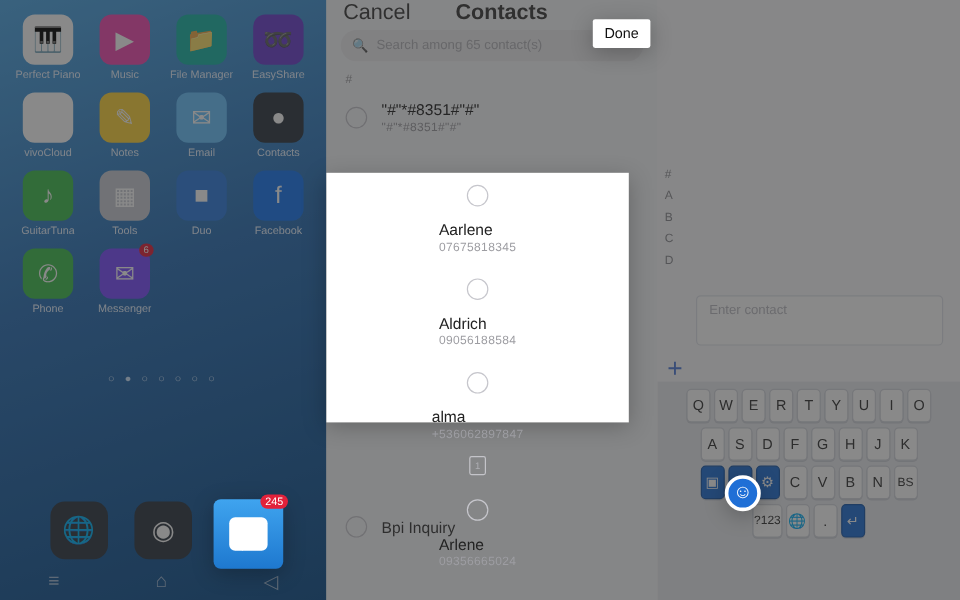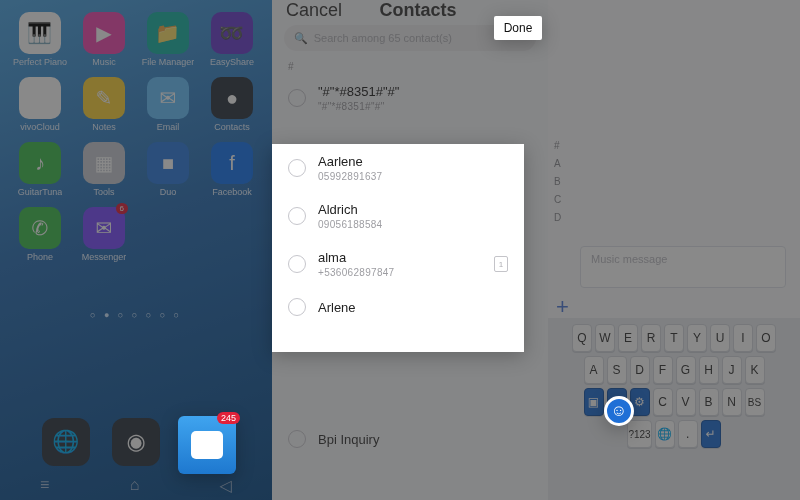--- a/index.html
+++ b/index.html
@@ -68,21 +68,21 @@
     font-size:12px; color:#333; box-shadow:0 1px 0 #cfd2d9;}
   .key.blue { background:#1f6fd6; color:#fff; border-color:#1758ab;}
   .key.space { flex:2.3; font-size:10px; color:#555;}
   .key.sym { font-size:10px;}
 
   
   .spot { position:absolute; background:#fff; z-index:60; box-shadow:0 4px 18px rgba(0,0,0,.25);}
   .spot-done { left:494px; top:16px; width:48px; height:24px; display:flex; align-items:center;
     justify-content:center; font-size:12px; border-radius:2px; color:#111;}
   .spot-contacts { left:272px; top:144px; width:252px; height:208px; padding-top:0px;}
-  .spot-contacts .contact-row { border-bottom:0; }
+  .spot-contacts .contact-row { border-bottom:0;flex-direction:column; }
   .spot-dock-msg { left:178px; top:416px; width:58px; height:58px;
     display:flex; align-items:center; justify-content:center; border-radius:6px;
     background:linear-gradient(180deg,#3fa4ef,#1e78cf);}
   .spot-dock-msg .chat-glyph { width:32px; height:28px; background:#fff; border-radius:5px; position:relative;}
   .spot-dock-msg .chat-glyph::after{content:"";position:absolute;left:6px;bottom:-5px;
     border:5px solid transparent;border-top-color:#fff; }
   .spot-dock-msg .badge2 { position:absolute; top:-4px; right:-4px; background:#e2213a;
     color:#fff; font-size:9px; padding:1px 4px; border-radius:8px;}
   .spot-emoji { left:604px; top:396px; width:30px; height:30px; border-radius:50%;
     background:#1f6fd6; display:flex; align-items:center; justify-content:center;
@@ -206,21 +206,21 @@
 </div>
 
 <div class="panel-compose">
   <div class="az-index">
     <span>#</span>
     <span>A</span>
     <span>B</span>
     <span>C</span>
     <span>D</span>
   </div>
-  <div class="msg-input-box">Music message</div>
+  <div class="msg-input-box">Enter contact</div>
   <div class="plus-add">+</div>
 
   <div class="keyboard">
     <div class="kb-row">
       <div class="key">Q</div>
       <div class="key">W</div>
       <div class="key">E</div>
       <div class="key">R</div>
       <div class="key">T</div>
       <div class="key">Y</div>
@@ -259,21 +259,21 @@
 
 <div class="dim-overlay"></div>
 
 <div class="spot spot-done">Done</div>
 
 <div class="spot spot-contacts">
   <div class="contact-row">
     <div class="radio"></div>
     <div class="c-main">
       <div class="c-name">Aarlene</div>
-      <div class="c-num">05992891637</div>
+      <div class="c-num">07675818345</div>
     </div>
   </div>
   <div class="contact-row">
     <div class="radio"></div>
     <div class="c-main">
       <div class="c-name">Aldrich</div>
       <div class="c-num">09056188584</div>
     </div>
   </div>
   <div class="contact-row">
@@ -281,20 +281,21 @@
     <div class="c-main">
       <div class="c-name">alma</div>
       <div class="c-num">+536062897847</div>
     </div>
     <div class="sim-chip">1</div>
   </div>
   <div class="contact-row">
     <div class="radio"></div>
     <div class="c-main">
       <div class="c-name">Arlene</div>
+      <div class="c-num">09356665024</div>
     </div>
   </div>
 </div>
 
 <div class="spot spot-dock-msg">
   <div class="chat-glyph"></div>
   <div class="badge2">245</div>
 </div>
 
 <div class="spot spot-emoji">☺</div>

